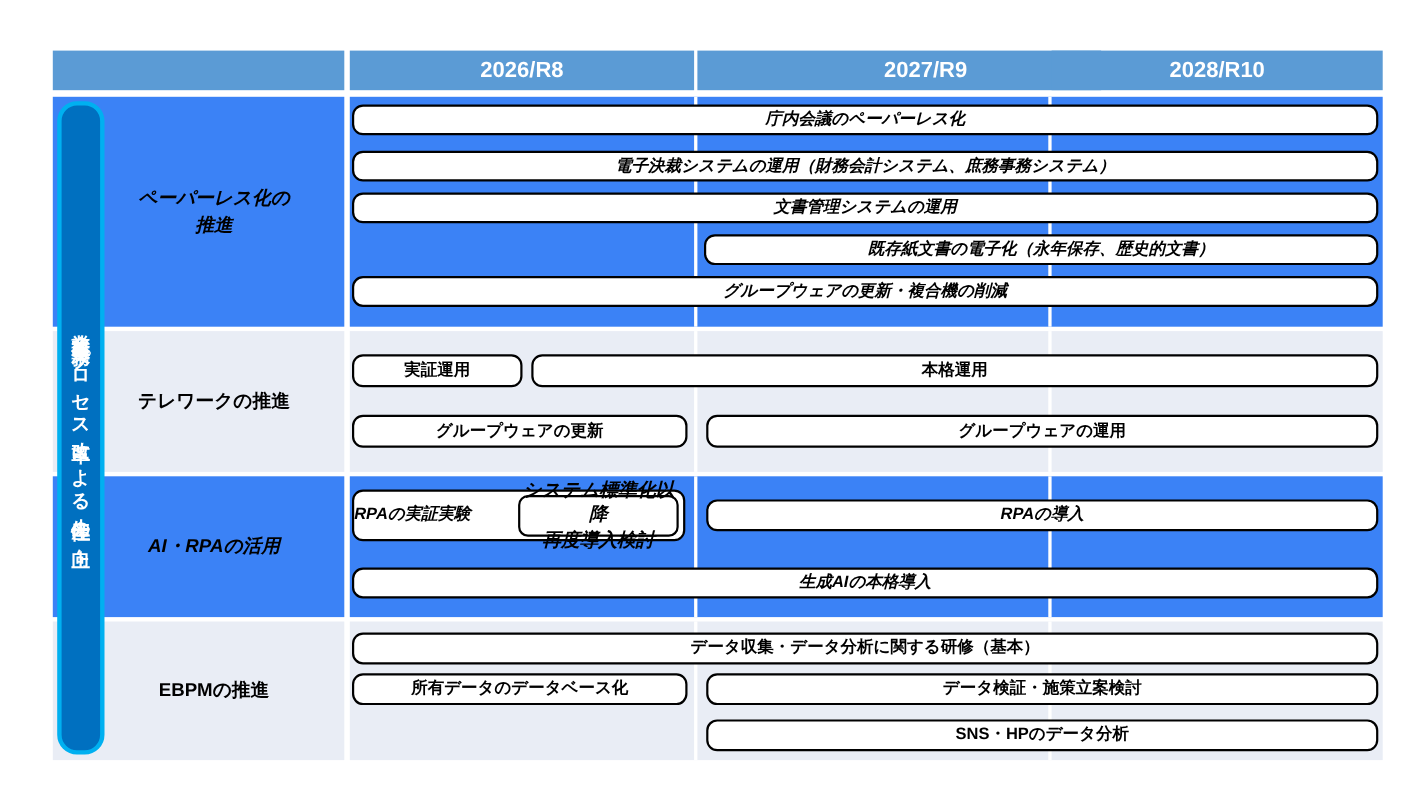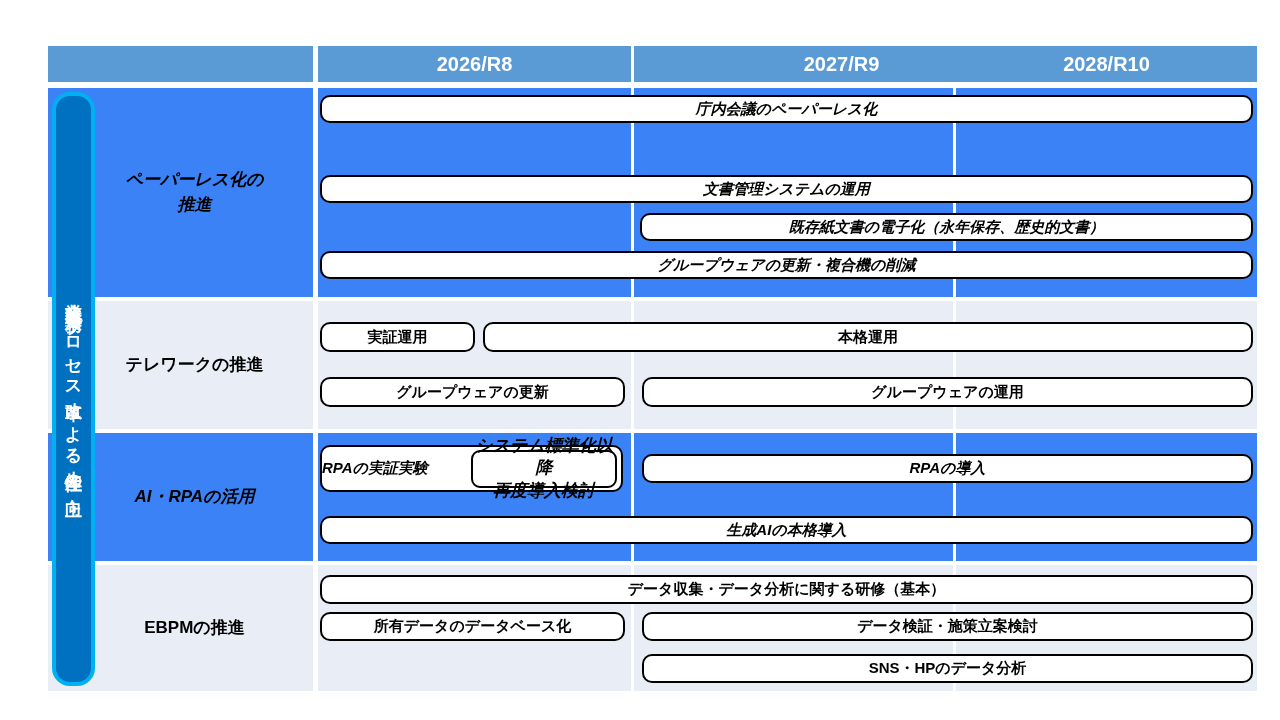--- a/index.html
+++ b/index.html
@@ -81,20 +81,21 @@
     <div class="h-cell h-c2">2027/R9</div>
     <div class="h-cell h-c3">2028/R10</div>
 
     <div class="row row-dark" style="top:42px; height:209px;">
       <div class="row-label">ペーパーレス化の
 推進</div>
       <div class="row-chart">
         <div class="vdiv vd1"></div>
         <div class="vdiv vd2"></div>
         <div class="bar" style="left:2px;   top:7px;   width:933px; height:28px;">庁内会議のペーパーレス化</div>
+        <div class="bar" style="left:2px;   top:49px;  width:933px; height:28px;">電子決裁システムの運用（財務会計システム、庶務事務システム）</div>
         <div class="bar" style="left:2px;   top:87px;  width:933px; height:28px;">文書管理システムの運用</div>
         <div class="bar" style="left:322px; top:125px; width:613px; height:28px;">既存紙文書の電子化（永年保存、歴史的文書）</div>
         <div class="bar" style="left:2px;   top:163px; width:933px; height:28px;">グループウェアの更新・複合機の削減</div>
       </div>
     </div>
 
     <div class="row row-light" style="top:255px; height:128px;">
       <div class="row-label">テレワークの推進</div>
       <div class="row-chart">
         <div class="vdiv vd1"></div>

